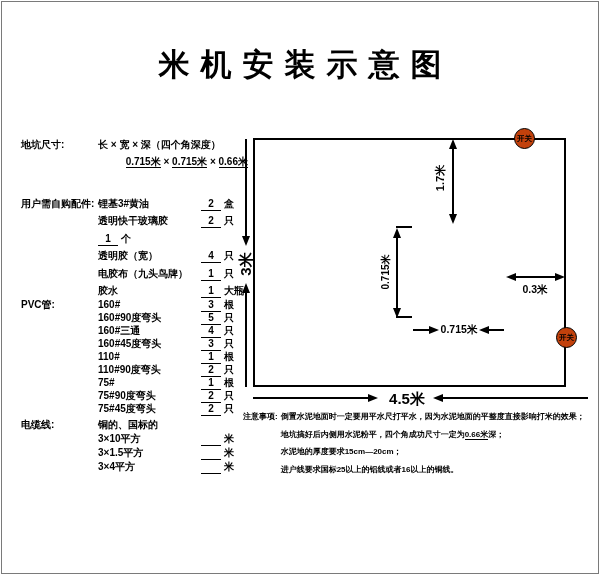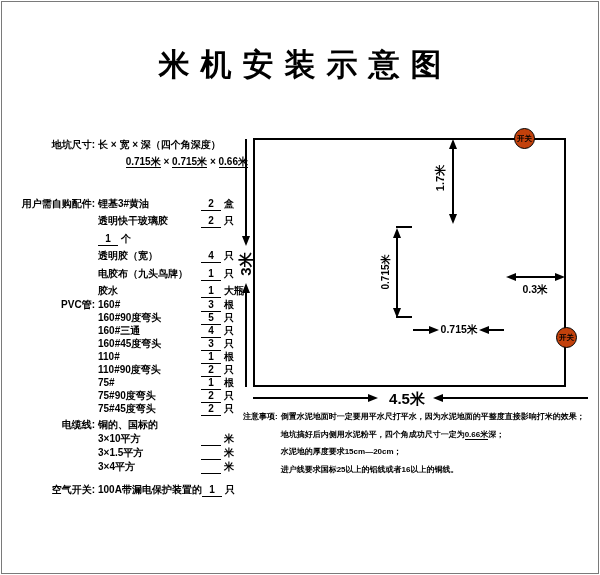--- a/index.html
+++ b/index.html
@@ -5,21 +5,21 @@
   html,body{margin:0;padding:0;}
   #page{position:relative;width:600px;height:575px;background:#fff;color:#000;
         font-family:"Liberation Sans",sans-serif;overflow:hidden;}
   .page-border{position:absolute;left:1px;top:1px;right:1px;bottom:1px;border:1px solid #7a7a7a;}
   .title{position:absolute;top:44px;left:0;width:600px;margin:0;text-align:center;
          font-size:31px;font-weight:bold;letter-spacing:11px;padding-left:11px;box-sizing:border-box;}
 
   
   #left-panel{position:absolute;left:21px;top:136px;width:227px;font-size:10px;font-weight:bold;}
   .sec{display:flex;align-items:flex-start;}
-  .sec-label{flex:none;width:74px;padding-right:3px;text-align:right;white-space:nowrap;}
+  .sec-label{flex:none;width:74px;padding-right:3px;text-align:left;white-space:nowrap;}
   .sec-body{flex:1;min-width:0;}
   .sline{white-space:nowrap;}
   .pit-dims{margin-left:16px;white-space:nowrap;text-align:right;}
   .srow{display:flex;align-items:baseline;white-space:nowrap;}
   .srow .nm{flex:1;min-width:0;}
   .qty{flex:none;display:inline-block;width:20px;height:12px;line-height:12px;
        text-align:center;border-bottom:1px solid #000;}
   .unit{flex:none;width:24px;padding-left:3px;}
   .sec-pit-size{line-height:17px;}
   .sec-parts{margin-top:25px;line-height:17.4px;}
@@ -169,26 +169,20 @@
             <span class="qty">&nbsp;</span>
             <span class="unit">米</span>
           </div>
           <div class="srow">
             <span class="nm">3×4平方</span>
             <span class="qty">&nbsp;</span>
             <span class="unit">米</span>
           </div>
         </div>
       </div>
-      <div class="sec sec-air">
-        <div class="sec-label">空气开关:</div>
-        <div class="sec-body">
-          <div class="sline"><span>100A带漏电保护装置的</span><span class="qty">1</span><span class="unit">只</span></div>
-        </div>
-      </div>
     </div>
 
   <div class="rect" style="left:253px;top:138px;width:313px;height:249px"></div>
 
   <div class="switch" style="left:514px;top:128px">
     <span>开关</span>
   </div>
   <div class="switch" style="left:556px;top:327px">
     <span>开关</span>
   </div>

